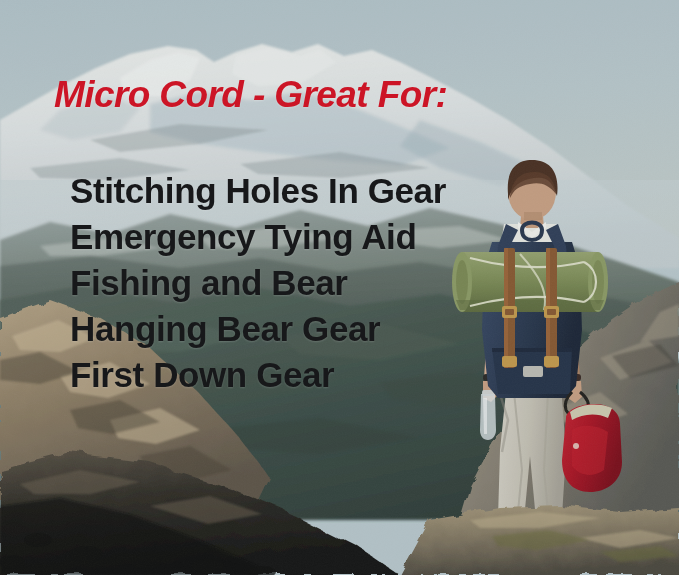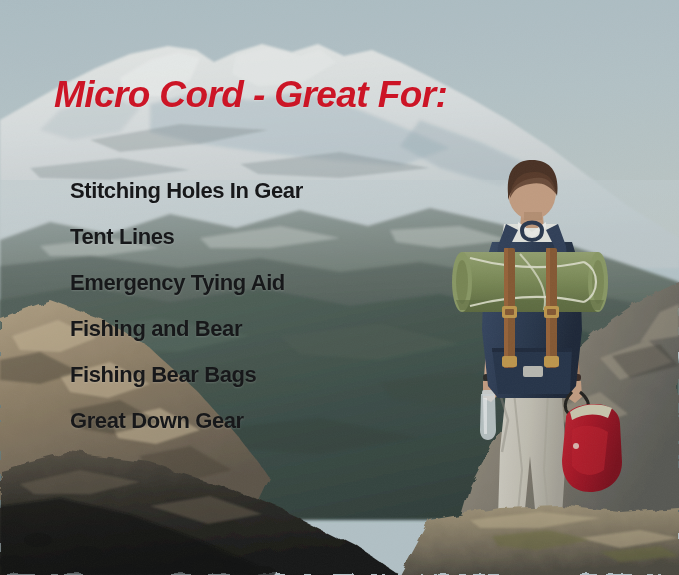--- a/index.html
+++ b/index.html
@@ -16,21 +16,21 @@
     position:absolute;left:42px;top:74px;
     font-size:37px;font-weight:bold;font-style:italic;
     color:#CC1526;letter-spacing:-0.6px;white-space:nowrap;
     text-shadow:0 1px 2px rgba(255,255,255,.22);
   }
   #benefits{
     position:absolute;left:58px;top:168px;
     list-style:none;margin:0;padding:0;
   }
   #benefits li{
-    font-size:22px;font-weight:bold;color:#17181a;
+    font-size:35px;font-weight:bold;color:#17181a;
     line-height:46px;white-space:nowrap;letter-spacing:-0.4px;
     text-shadow:0 1px 2px rgba(255,255,255,.14);
   }
 </style>
 </head>
 <body>
 
 <div id="stage">
 
   <svg class="scene" viewBox="0 0 679 575" preserveAspectRatio="none">
@@ -345,21 +345,20 @@
     <rect width="679" height="575" filter="url(#grain)" opacity="0.5"></rect>
 
     <rect width="679" height="575" fill="#2a3a42" opacity="0.05"></rect>
   </svg>
 
   <div id="copy">
     <div id="headline">Micro Cord - Great For:</div>
 
     <ul id="benefits">
       <li>Stitching Holes In Gear</li>
-      <li>Tent Lines</li>
       <li>Emergency Tying Aid</li>
       <li>Fishing and Bear</li>
-      <li>Fishing Bear Bags</li>
-      <li>Great Down Gear</li>
+      <li>Hanging Bear Gear</li>
+      <li>First Down Gear</li>
     </ul>
   </div>
 
 </div>
 
 </body></html>

